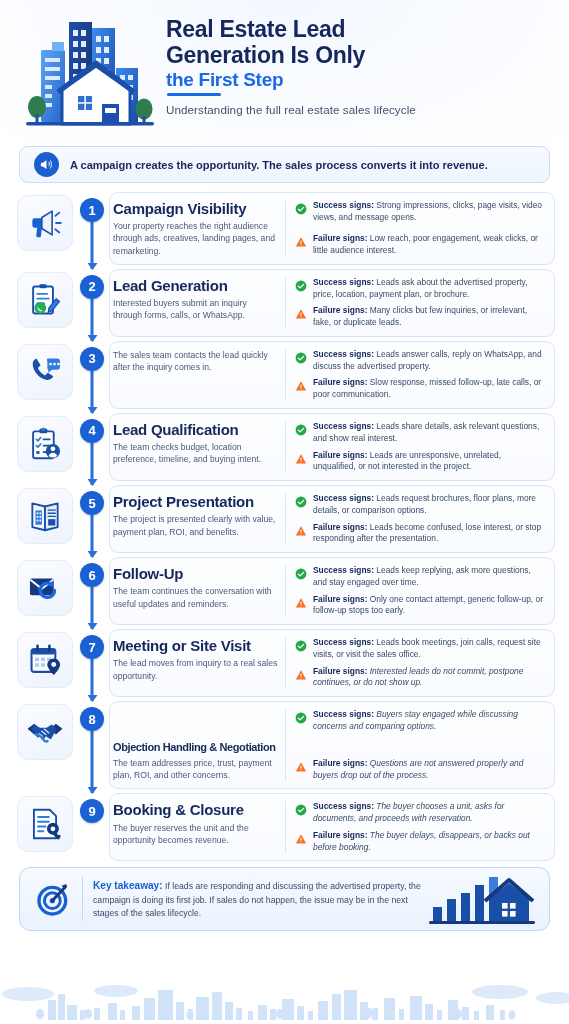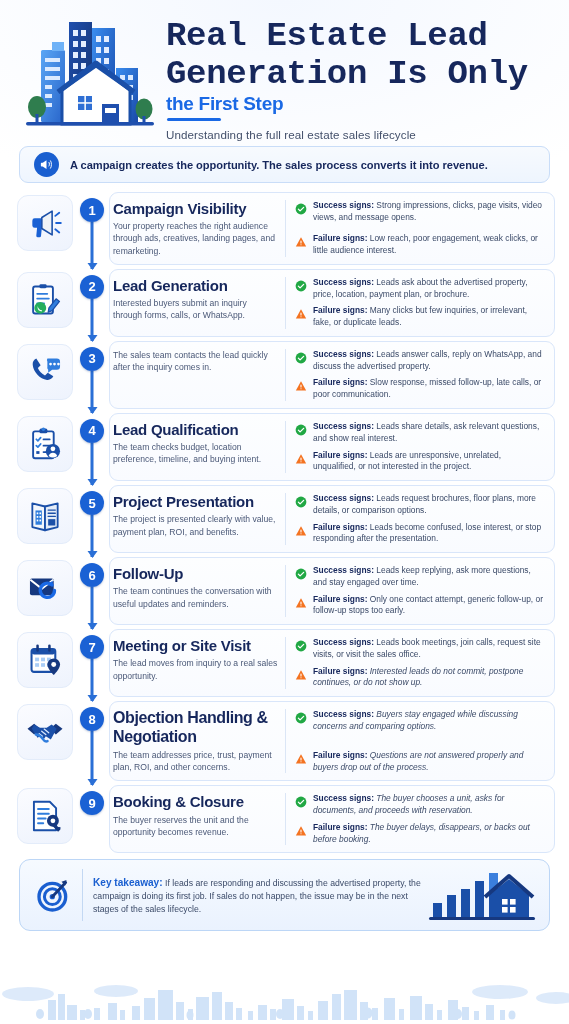--- a/index.html
+++ b/index.html
@@ -25,22 +25,22 @@
     padding: 8px 14px 0 14px;
     height: 140px;
   }
   .logo-wrap {
     width: 152px; height: 132px;
     flex: 0 0 152px;
     display: flex; align-items: center; justify-content: center;
   }
   .title-block { padding-top: 9px; flex: 1; }
   .title-l1, .title-l2 {
-    font-size: 34px; font-weight: bold; color: #16275c;
-    line-height: 1.12; letter-spacing: -0.3px; font-family: Liberation Mono, monospace;
+    font-size: 23px; font-weight: bold; color: #16275c;
+    line-height: 1.12; letter-spacing: -0.3px;
   }
   .title-l3 {
     font-size: 19px; font-weight: bold; color: #1a69e5;
     line-height: 1.14; letter-spacing: -0.3px;
   }
   .title-rule {
     width: 54px; height: 3px; background: #1a69e5;
     border-radius: 2px; margin: 3px 0 7px 1px;
   }
   .subtitle { font-size: 11.6px; color: #43506b; letter-spacing: 0.1px; }
@@ -120,41 +120,41 @@
     background: linear-gradient(180deg,#fdfeff 0%,#f9fbff 100%);
     display: flex;
     padding: 7px 9px 7px 3px;
     min-height: 62px;
   }
   .card-left { width: 172px; flex: 0 0 172px; padding-right: 7px; }
   .card-title {
     font-size: 15px; font-weight: bold; color: #16275c;
     letter-spacing: -0.25px; margin-bottom: 3px; line-height: 1.15;
   }
-  .card-title.sm { font-size: 16px; letter-spacing: -0.4px; }
+  .card-title.sm { font-size: 11px; letter-spacing: -0.4px; margin-top: 32px; }
   .card-desc { font-size: 8.6px; color: #4a5877; line-height: 1.42; }
   .card-right {
     flex: 1;
     border-left: 1px solid #dbe6f6;
     padding-left: 9px;
     display: flex; flex-direction: column; gap: 5px;
     justify-content: space-between;
   }
   .sign { display: flex; gap: 6px; align-items: flex-start; }
   .sign-ico { flex: 0 0 12px; margin-top: 1px; }
   .sign-text { font-size: 8.4px; color: #3b4a68; line-height: 1.4; }
   .sign-text b { color: #16275c; }
 
   
   .takeaway {
     margin: 6px 19px 0 19px;
     border: 1px solid #bcd6f6;
     border-radius: 11px;
     background: linear-gradient(180deg,#f6faff 0%,#eaf2fe 100%);
-    height: 72px;
+    height: 64px;
     display: flex; align-items: center;
     padding: 0 10px 0 12px;
     position: relative; z-index: 2;
   }
   .takeaway-ico { flex: 0 0 44px; display: flex; justify-content: center; }
   .takeaway-div { width: 1px; align-self: stretch; background: #c3d8f3; margin: 9px 10px 9px 6px; }
   .takeaway-text { flex: 1; font-size: 8.7px; color: #3b4a68; line-height: 1.45; }
   .takeaway-text b { color: #1a5fd0; font-size: 10.1px; }
   .takeaway-chart { flex: 0 0 118px; display: flex; justify-content: flex-end; align-items: center; }
 

